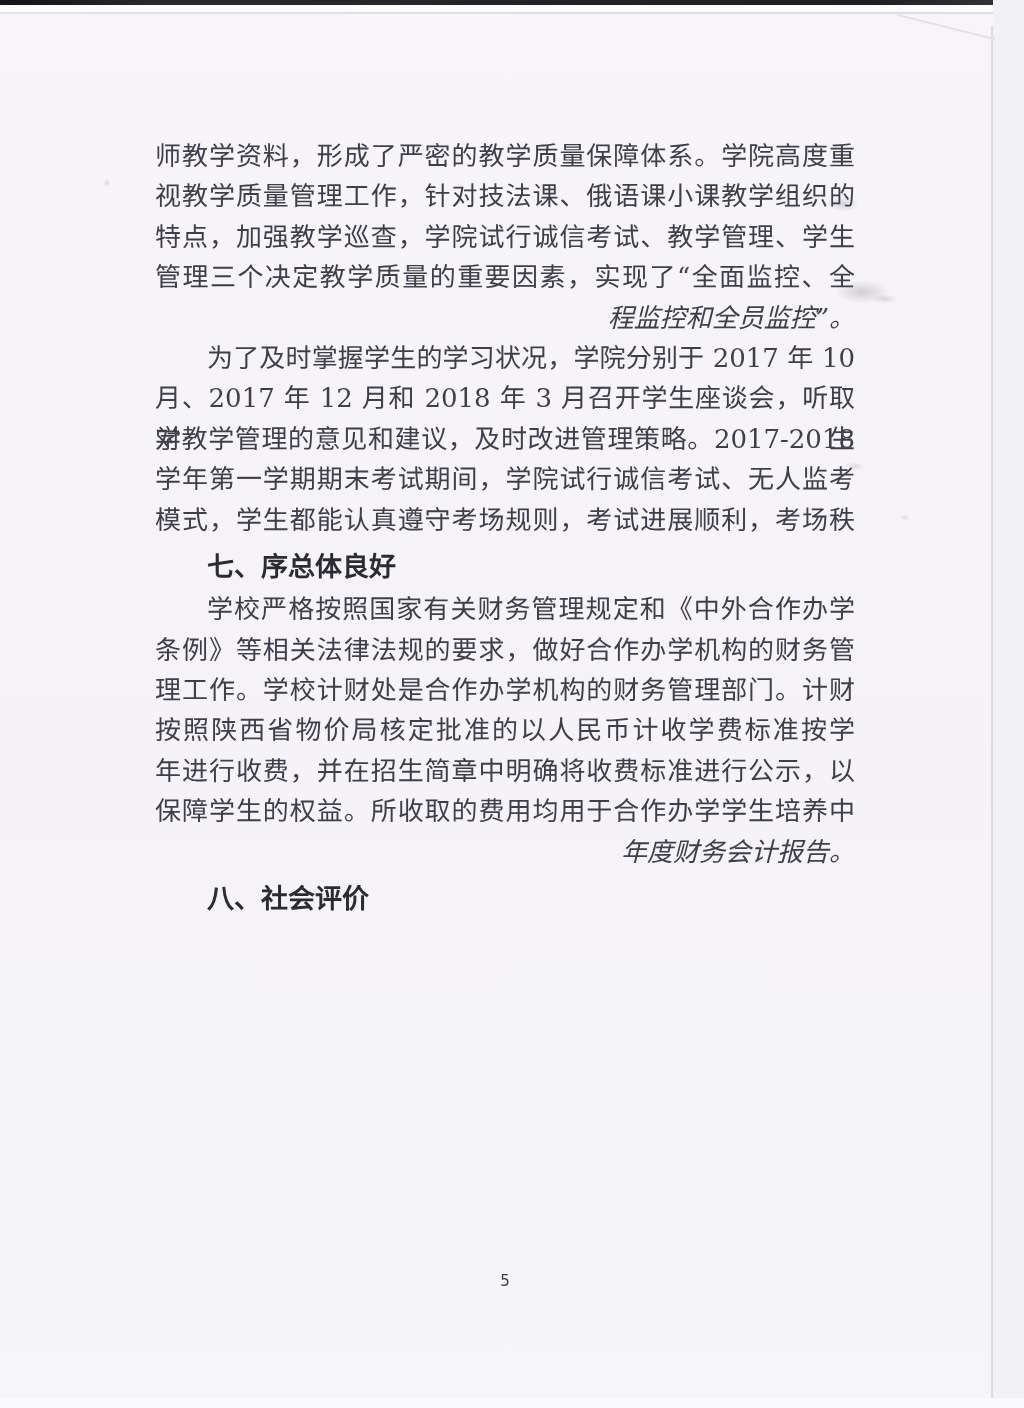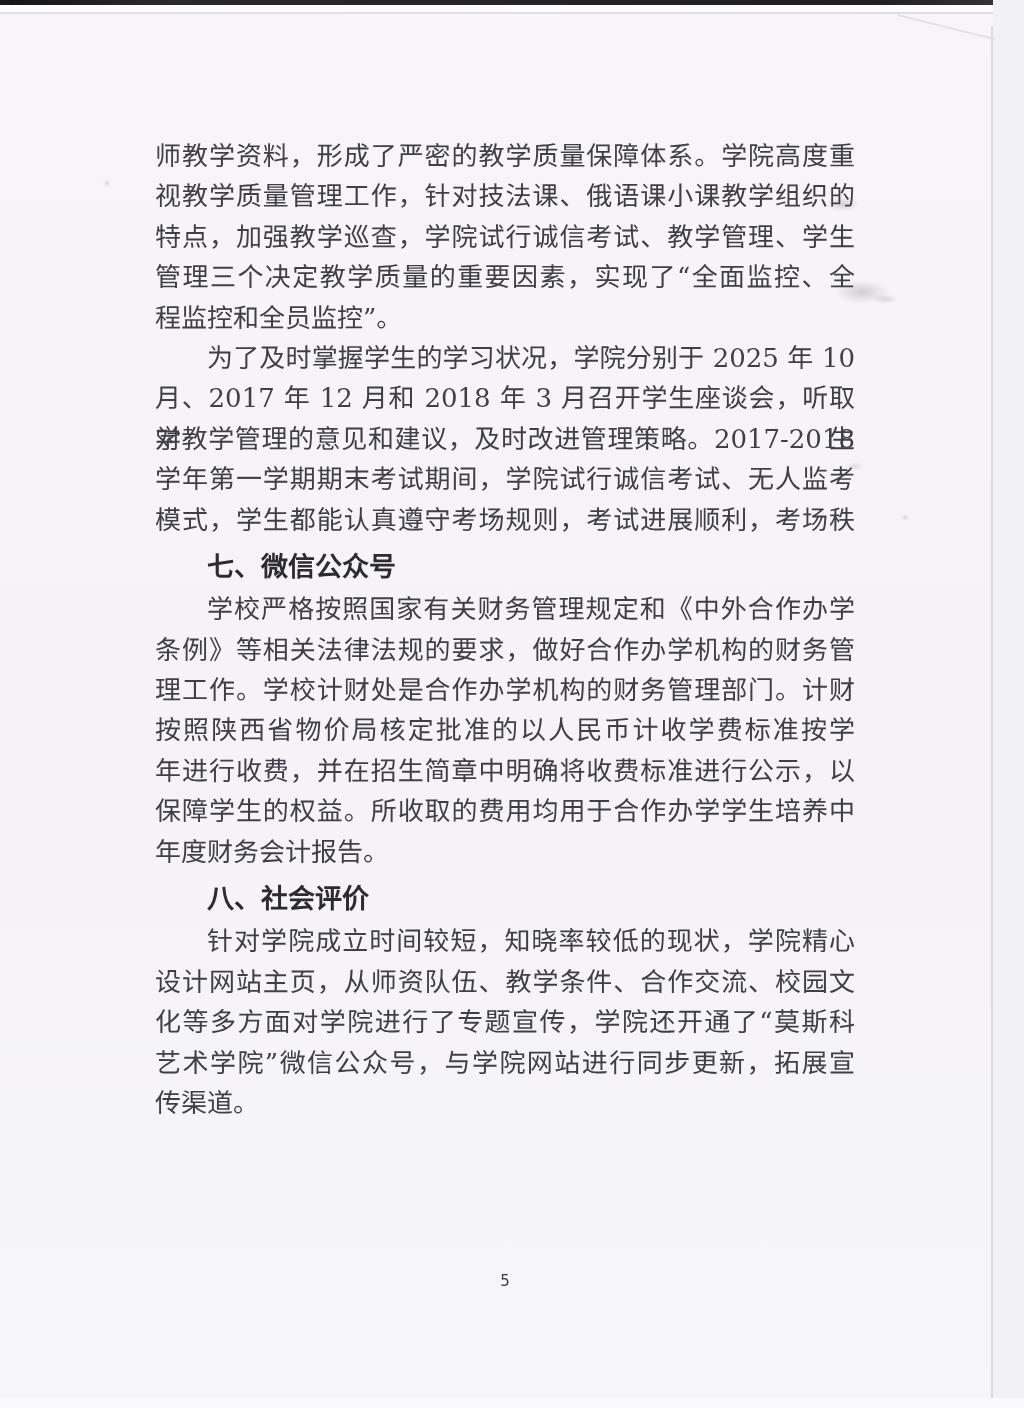--- a/index.html
+++ b/index.html
@@ -38,21 +38,21 @@
   .bottom-strip { bottom:0; left:0; width:1024px; height:10px; background:#fafafc; }
 
   
   .text-block {
     position:absolute; left:155px; top:136px; width:700px;
     color:#403f47; font-size:26px;
   }
   .text-block section { margin:0; }
   .ln { height:40.4px; line-height:40.4px; }
   .j { text-align:justify; text-align-last:justify; }
-  .last { text-align:left; }
+  .last { text-align:right;font-style:italic; }
   .ind { text-indent:52px; }
   .h { font-weight:bold; color:#2c2b32; font-size:27px;
        margin-top:7px; margin-bottom:2px; }
   .page-number {
     position:absolute; left:155px; top:1272px; width:700px;
     text-align:center; font-family:"DejaVu Sans","Liberation Sans",sans-serif;
     font-size:15px; color:#3a3a40;
   }
 </style>
 </head>
@@ -77,44 +77,37 @@
 
   <section>
     <div class="ln j">师教学资料，形成了严密的教学质量保障体系。学院高度重</div>
     <div class="ln j">视教学质量管理工作，针对技法课、俄语课小课教学组织的</div>
     <div class="ln j">特点，加强教学巡查，学院试行诚信考试、教学管理、学生</div>
     <div class="ln j">管理三个决定教学质量的重要因素，实现了“全面监控、全</div>
     <div class="ln last">程监控和全员监控”。</div>
   </section>
 
   <section>
-    <div class="ln j ind">为了及时掌握学生的学习状况，学院分别于 2025 年 10</div>
+    <div class="ln j ind">为了及时掌握学生的学习状况，学院分别于 2017 年 10</div>
     <div class="ln j">月、2017 年 12 月和 2018 年 3 月召开学生座谈会，听取学生</div>
     <div class="ln j">对教学管理的意见和建议，及时改进管理策略。2017-2018</div>
     <div class="ln j">学年第一学期期末考试期间，学院试行诚信考试、无人监考</div>
     <div class="ln j">模式，学生都能认真遵守考场规则，考试进展顺利，考场秩</div>
   </section>
 
-  <h2 class="ln h ind">七、微信公众号</h2>
+  <h2 class="ln h ind">七、序总体良好</h2>
 
   <section>
     <div class="ln j ind">学校严格按照国家有关财务管理规定和《中外合作办学</div>
     <div class="ln j">条例》等相关法律法规的要求，做好合作办学机构的财务管</div>
     <div class="ln j">理工作。学校计财处是合作办学机构的财务管理部门。计财</div>
     <div class="ln j">按照陕西省物价局核定批准的以人民币计收学费标准按学</div>
     <div class="ln j">年进行收费，并在招生简章中明确将收费标准进行公示，以</div>
     <div class="ln j">保障学生的权益。所收取的费用均用于合作办学学生培养中</div>
     <div class="ln last">年度财务会计报告。</div>
   </section>
 
   <h2 class="ln h ind">八、社会评价</h2>
 
-  <section>
-    <div class="ln j ind">针对学院成立时间较短，知晓率较低的现状，学院精心</div>
-    <div class="ln j">设计网站主页，从师资队伍、教学条件、合作交流、校园文</div>
-    <div class="ln j">化等多方面对学院进行了专题宣传，学院还开通了“莫斯科</div>
-    <div class="ln j">艺术学院”微信公众号，与学院网站进行同步更新，拓展宣</div>
-    <div class="ln last">传渠道。</div>
-  </section>
 
 </main>
 
 <div class="page-number">5</div>
 
 </body></html>

